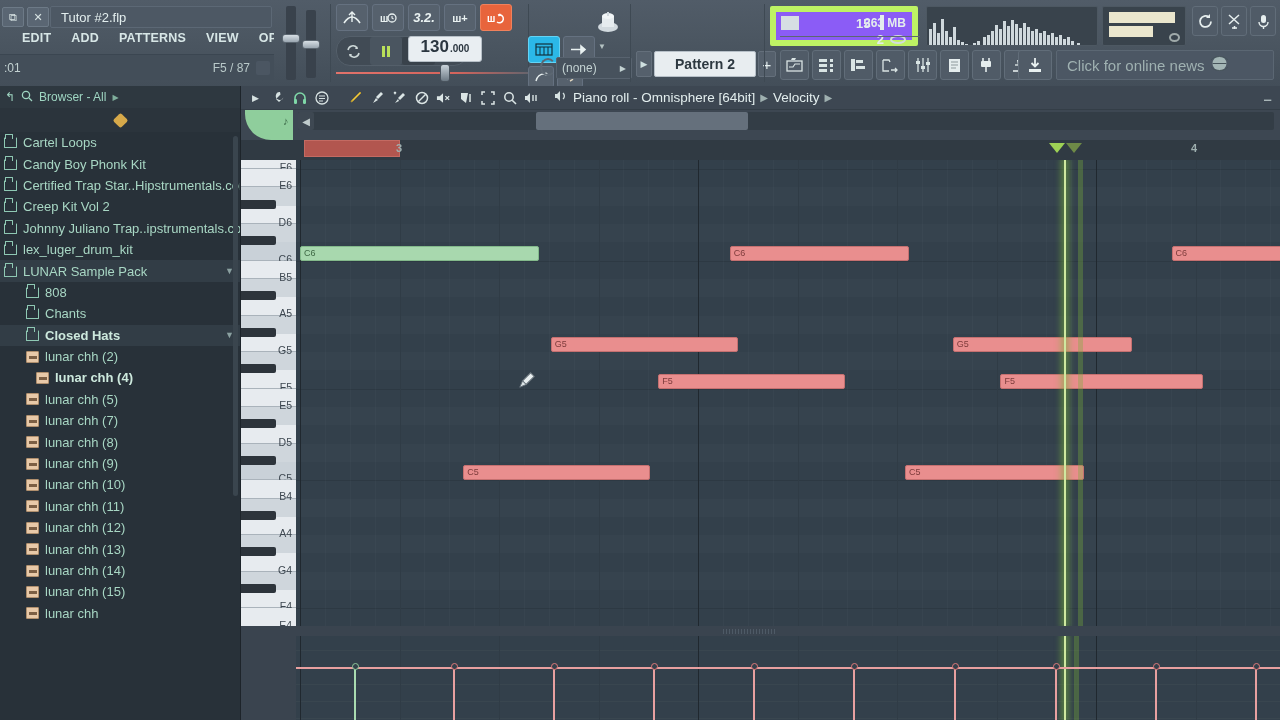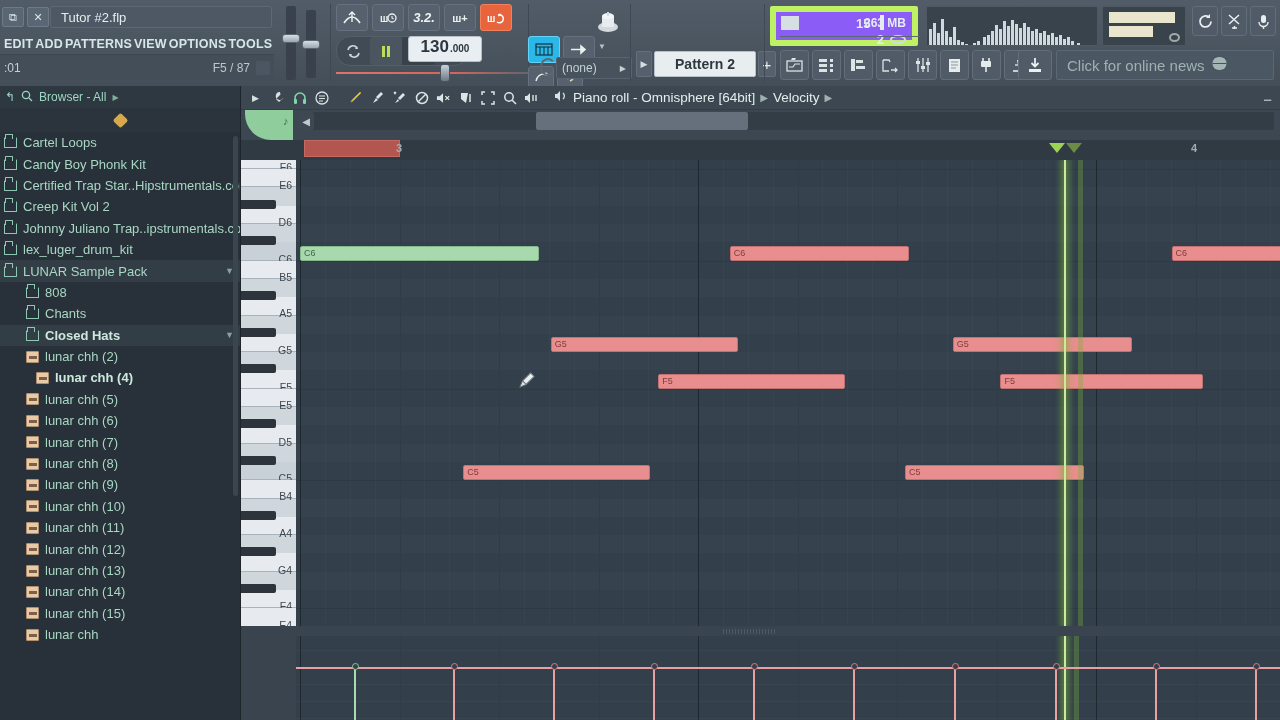--- a/index.html
+++ b/index.html
@@ -21,21 +21,21 @@
   
   .titleblock { position:absolute; left:0; top:0; width:278px; height:86px; }
   .winbtns { position:absolute; left:2px; top:7px; display:flex; gap:3px; }
   .winbtn { width:22px; height:20px; background:#5a6673; border:1px solid #6d7a87;
     border-radius:2px; display:flex; align-items:center; justify-content:center;
     color:#d8e4e4; font-size:11px; }
   .titlefield { position:absolute; left:50px; top:6px; width:222px; height:22px;
     background:#4d5864; border:1px solid #5c6875; border-radius:2px;
     display:flex; align-items:center; padding-left:10px; font-size:13px; color:#e3eeee; }
   .menurow { position:absolute; left:0; top:31px; width:274px; height:20px;
-    display:flex; align-items:flex-end; gap:2px; padding-left:4px;
+    display:flex; align-items:flex-start; gap:20px; padding-left:22px;
     font-size:12.5px; font-weight:bold; letter-spacing:.2px; color:#d7e6e6;
     overflow:hidden; }
   .menurow span { white-space:nowrap; }
   .infobar { position:absolute; left:0; top:54px; width:274px; height:26px;
     background:#434e59; border-top:1px solid #3b4651;
     display:flex; align-items:center; justify-content:space-between;
     padding:0 4px; font-size:12px; color:#c3d2d2;gap:28px; }
   .infobar .right { display:flex; align-items:center; gap:6px; color:#b9c9c9; }
   .mini-ico { width:14px; height:14px; background:#4f5a66; border-radius:2px; opacity:.7; }
 
@@ -634,25 +634,20 @@
         </div>
         <div class="tnode bold">
           <span class="indent2"></span>
           <span class="ico-wav"></span>
           <span>lunar chh (4)</span>
         </div>
         <div class="tnode">
           <span class="indent1"></span>
           <span class="ico-wav"></span>
           <span>lunar chh (5)</span>
-        </div>
-        <div class="tnode">
-          <span class="indent1"></span>
-          <span class="ico-wav"></span>
-          <span>lunar chh (6)</span>
         </div>
         <div class="tnode">
           <span class="indent1"></span>
           <span class="ico-wav"></span>
           <span>lunar chh (7)</span>
         </div>
         <div class="tnode">
           <span class="indent1"></span>
           <span class="ico-wav"></span>
           <span>lunar chh (8)</span>

